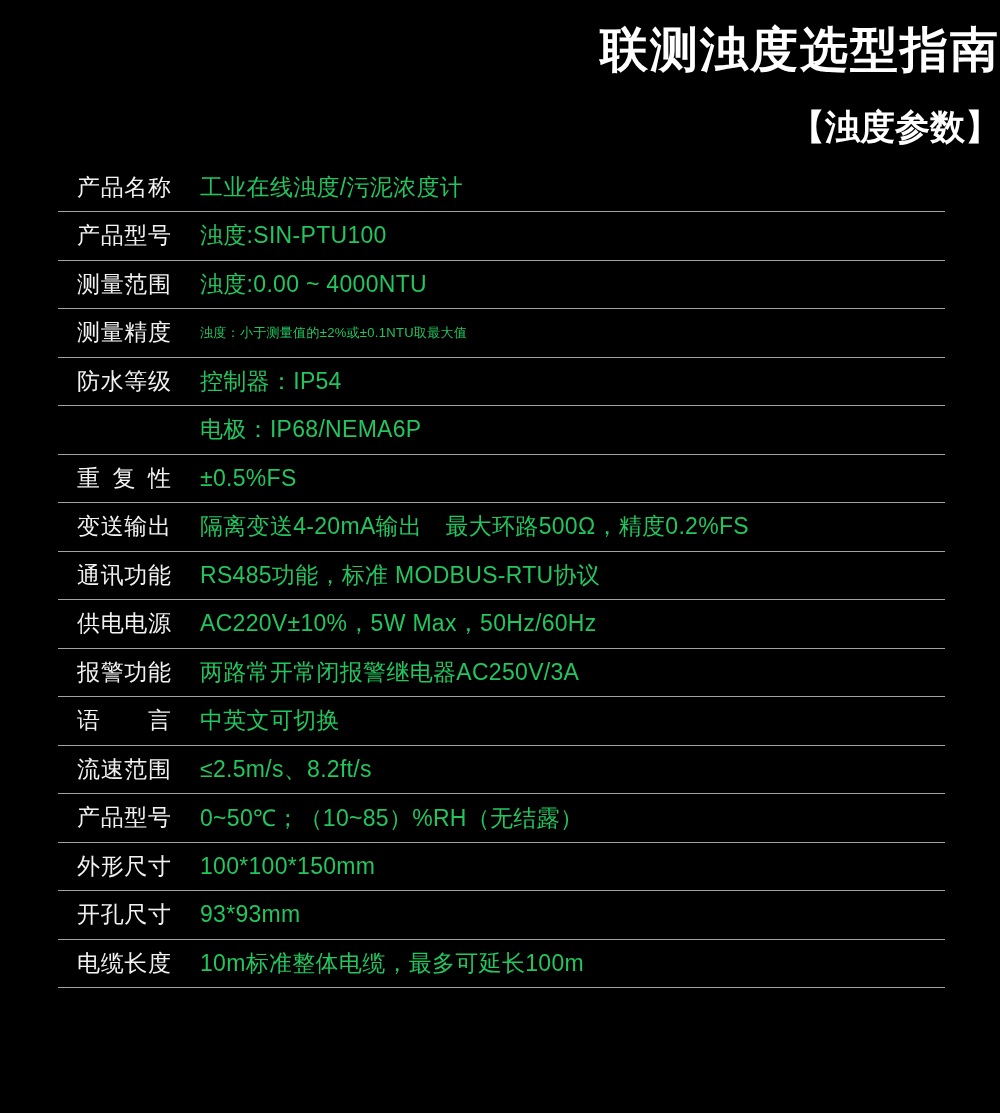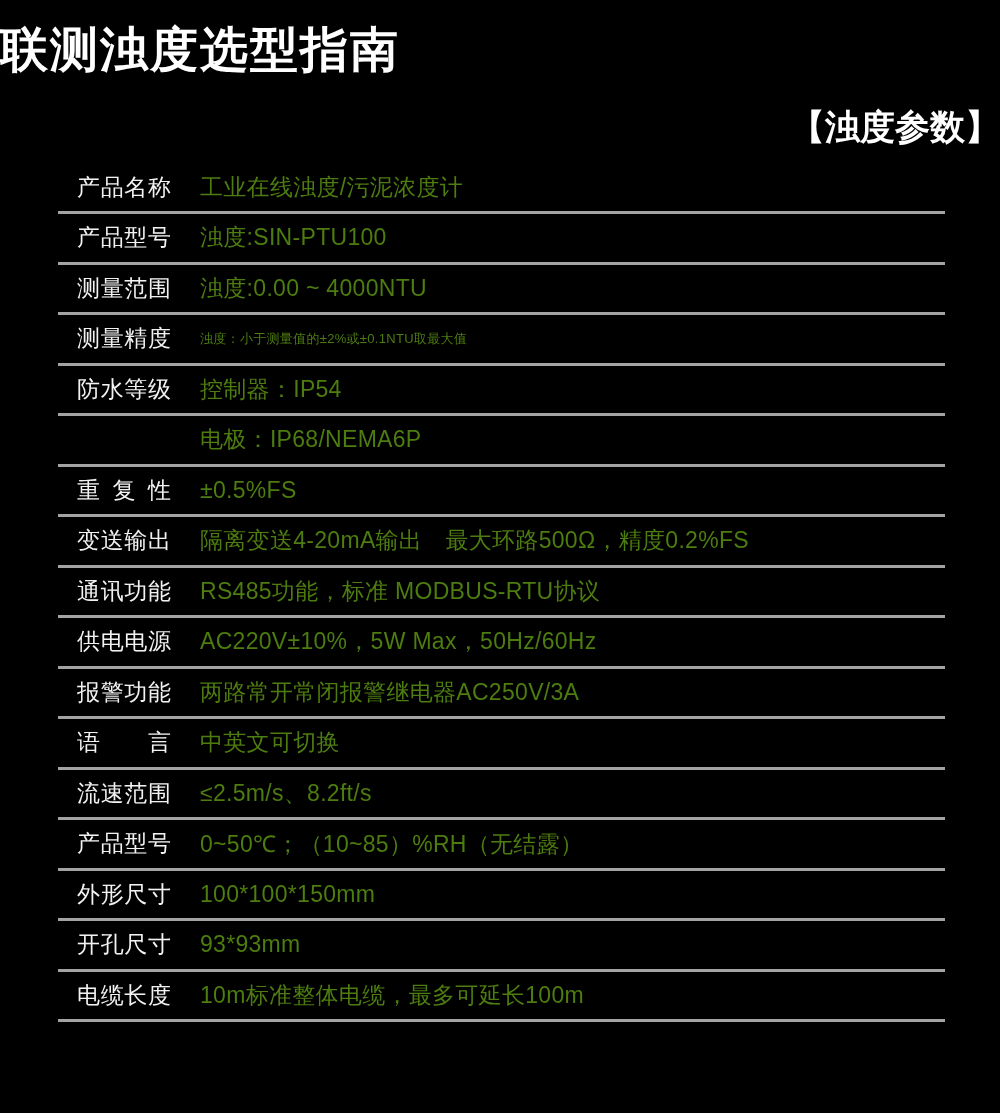--- a/index.html
+++ b/index.html
@@ -15,21 +15,21 @@
     overflow: hidden;
   }
   .page {
     width: 1000px;
     height: 1113px;
     background: #000000;
   }
   .page-title {
     margin: 0;
     padding-top: 22px;
-    text-align: left;
+    text-align: right;
     font-size: 48px;
     line-height: 1.18;
     font-weight: 700;
     color: #ffffff;
     letter-spacing: 2px;
   }
   .page-subtitle {
     margin: 0;
     margin-top: 27px;
     text-align: right;
@@ -38,36 +38,36 @@
     font-weight: 700;
     color: #ffffff;
   }
   .spec-table {
     margin: 16px 55px 0 58px; 
   }
   .row {
     display: flex;
     align-items: center;
     height: 47.5px;
-    border-bottom: 3px solid #a3a3a3;
+    border-bottom: 1px solid #a3a3a3;
   }
   .label {
     flex: 0 0 94px;
     margin-left: 19px;
     font-size: 23px;
     color: #f2f2f2;
     text-align: justify;
     text-align-last: justify;
     -moz-text-align-last: justify;
     white-space: normal;
   }
   .value {
     margin-left: 29px;
     font-size: 23px;
-    color: #4d7c0f;
+    color: #22c55e;
     white-space: pre-wrap;
     letter-spacing: 0.3px;
   }
   .value.small {
     font-size: 13px;
   }
 </style>
 </head>
 <body>
 

